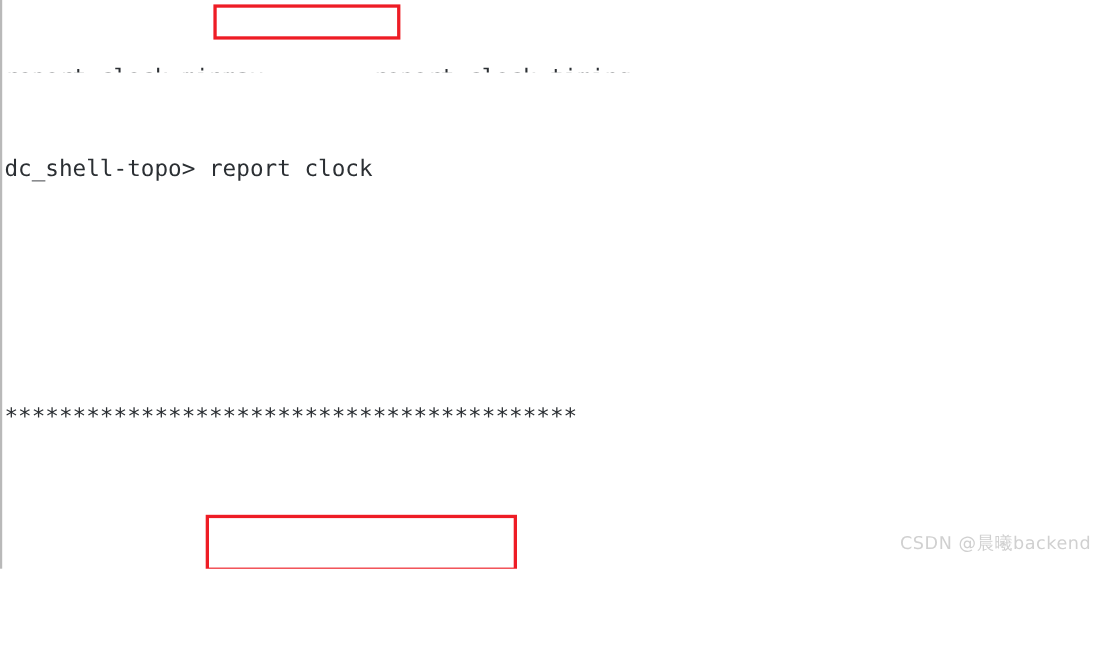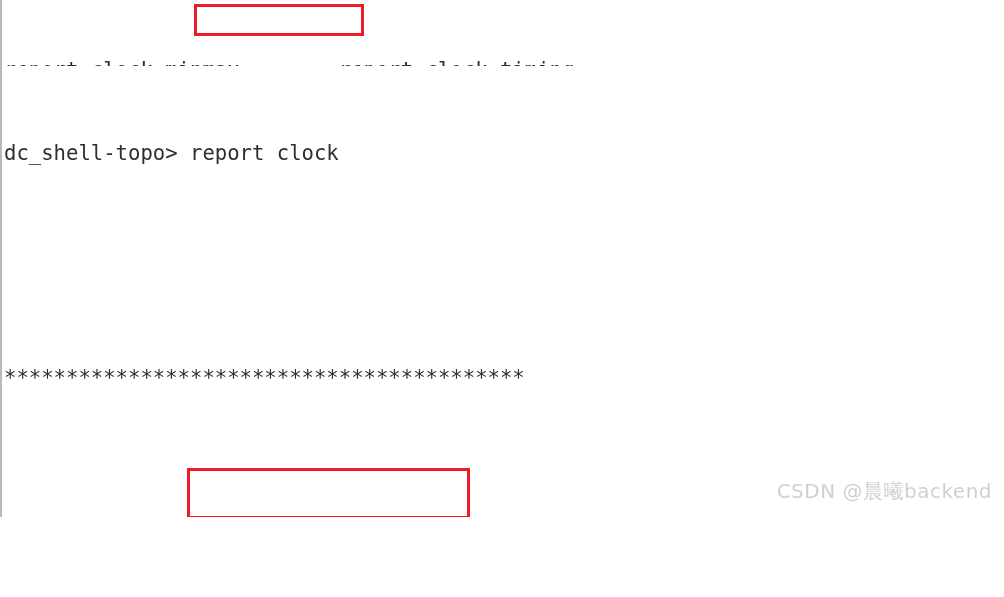--- a/index.html
+++ b/index.html
@@ -79,21 +79,21 @@
     width: 283px;
     height: 51px;
   }
 
   
   #watermark {
     position: absolute;
     right: 12px;
     bottom: 12px;
     font-family: "DejaVu Sans", "Liberation Sans", sans-serif;
-    font-size: 20px;
+    font-size: 16px;
     color: #d0d0d0;
     letter-spacing: 0.5px;
     white-space: nowrap;
   }
 </style>
 </head>
 <body>
 
 <div id="terminal">
 

